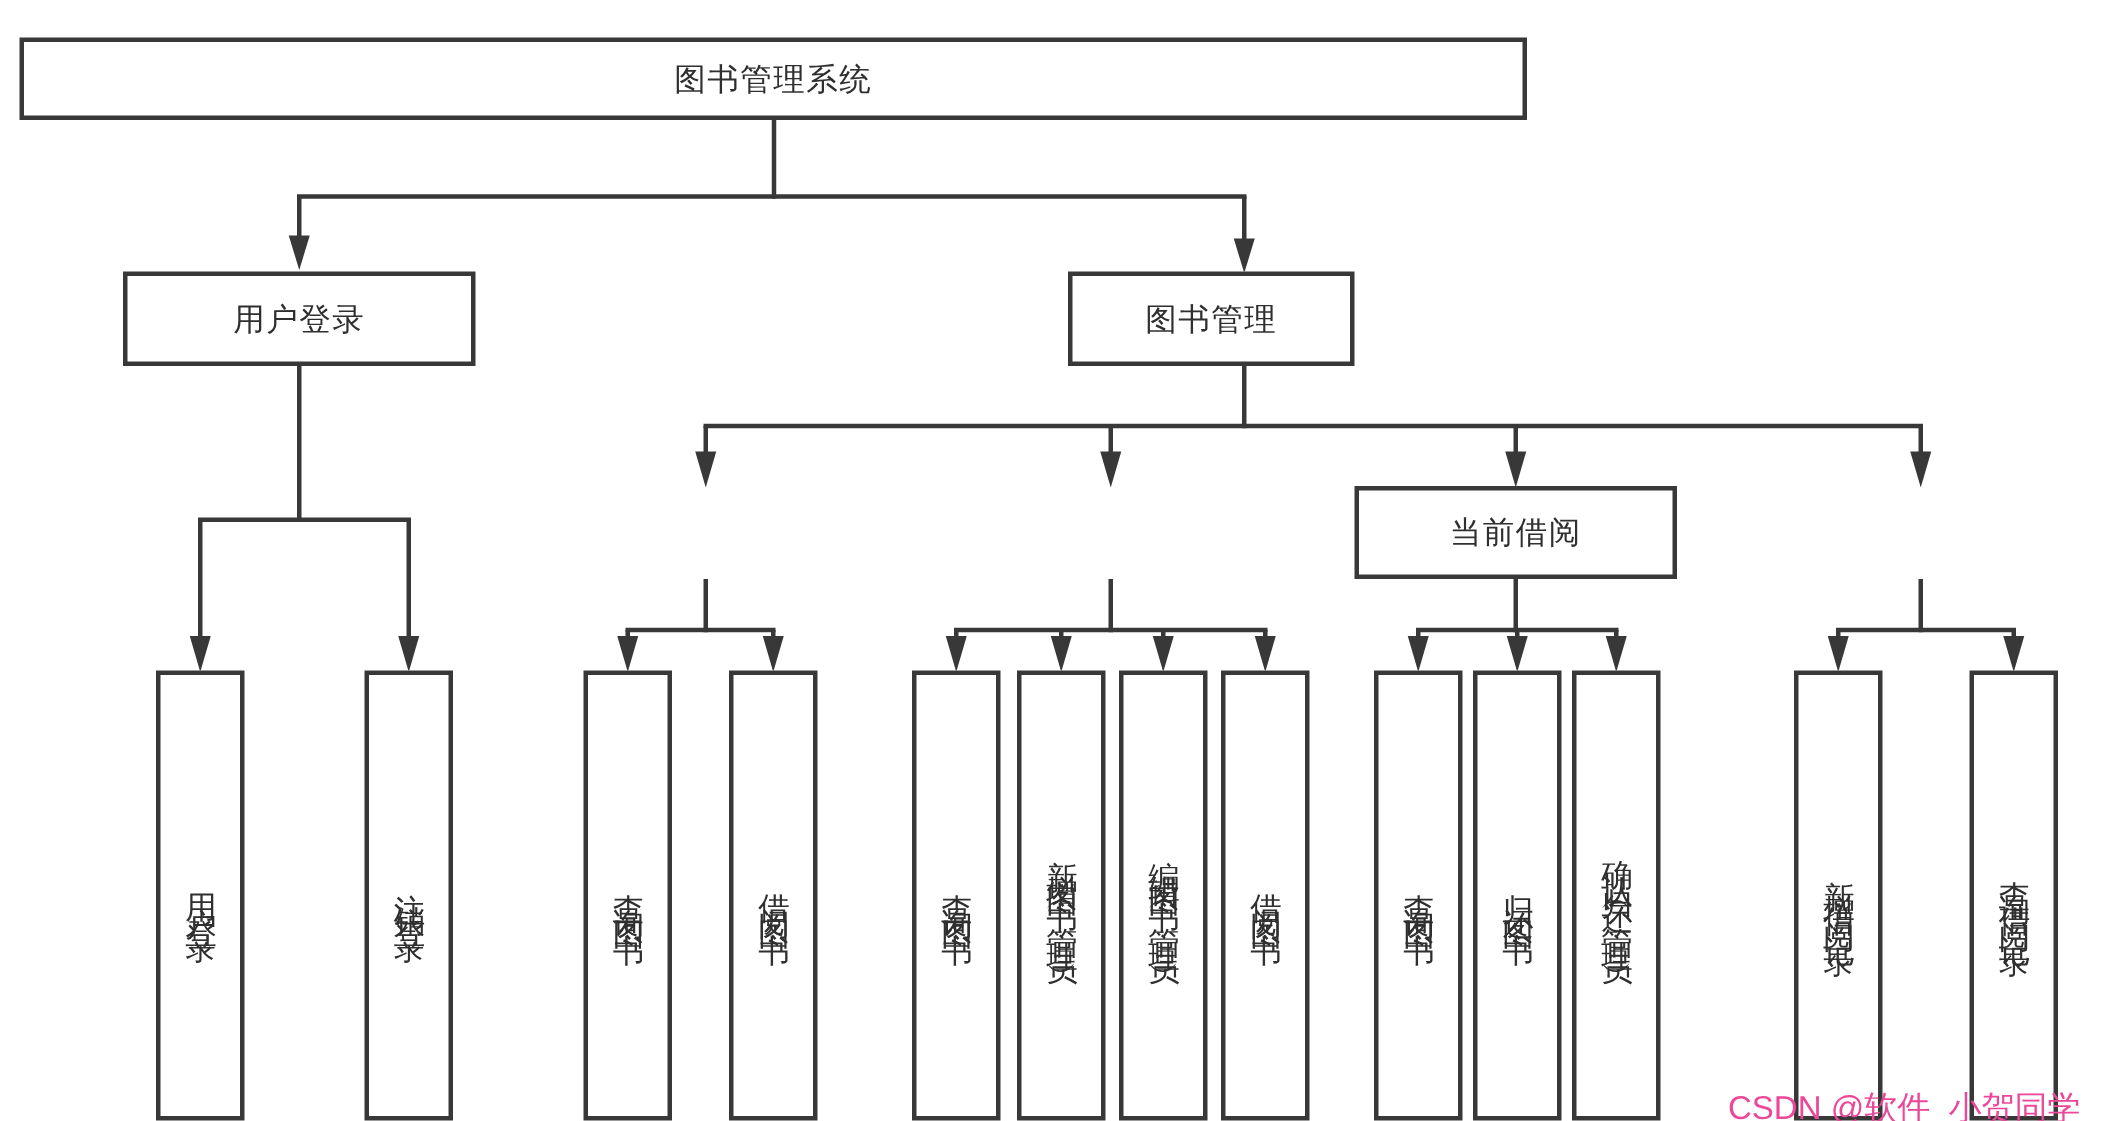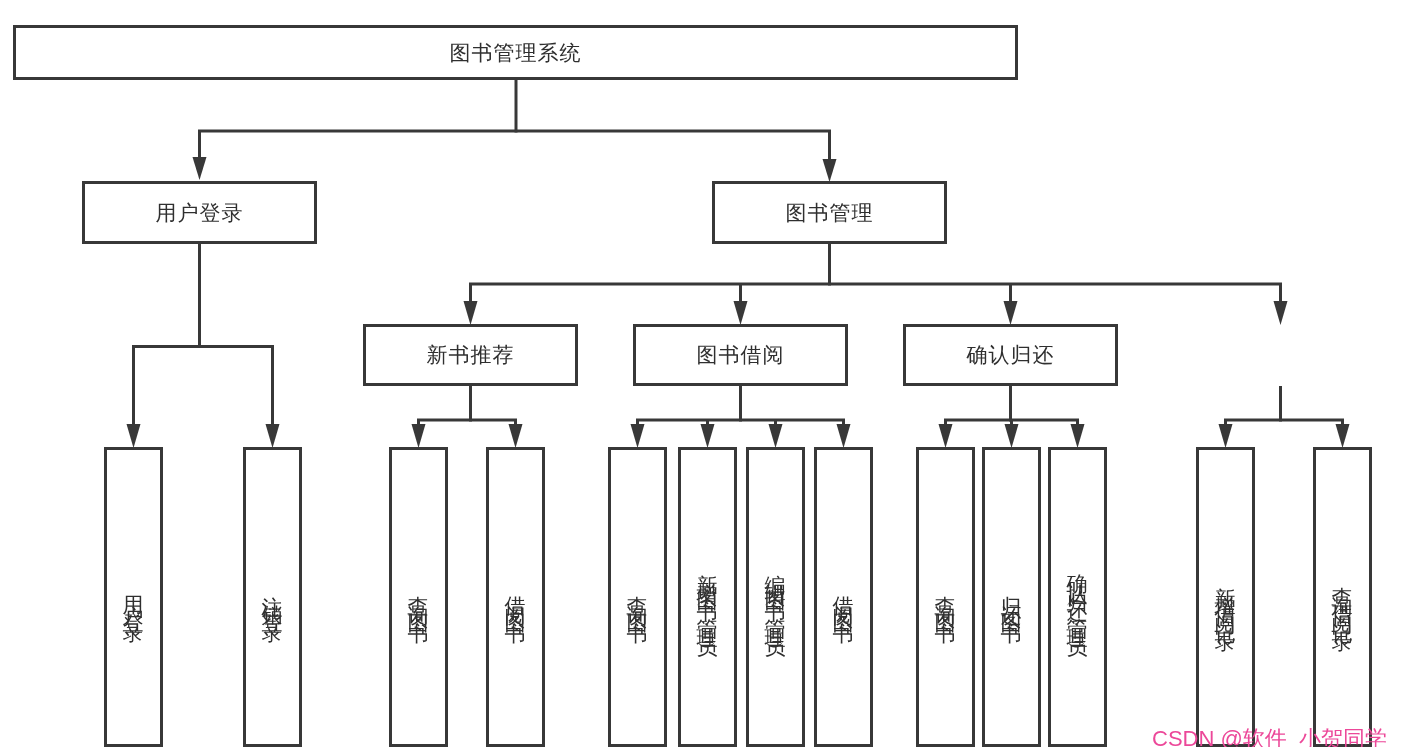--- a/index.html
+++ b/index.html
@@ -140,32 +140,26 @@
     </g>
   </svg>
 
   <div class="hbox" style="left:13px; top:13px; width:1005px; height:55px;">
     <span>图书管理系统</span>
   </div>
 
   <div class="hbox" style="left:82px; top:169px; width:235px; height:63px;">
     <span>用户登录</span>
   </div>
-  <div class="hbox" style="left:712px; top:169px; width:235px; height:63px;">
+  <div class="hbox" style="left:712px; top:169px; width:191px; height:63px;">
     <span>图书管理</span>
   </div>
 
-  <div class="hbox" style="left:363px; top:312px; width:215px; height:62px;">
-    <span>新书推荐</span>
-  </div>
-  <div class="hbox" style="left:633px; top:312px; width:215px; height:62px;">
-    <span>图书借阅</span>
-  </div>
   <div class="hbox" style="left:903px; top:312px; width:215px; height:62px;">
-    <span>确认归还</span>
+    <span>当前借阅</span>
   </div>
 
   <div class="vbox" style="left:104px;">
     <span>用户登录</span>
   </div>
   <div class="vbox" style="left:243px;">
     <span>注销登录</span>
   </div>
 
   <div class="vbox" style="left:389px;">

